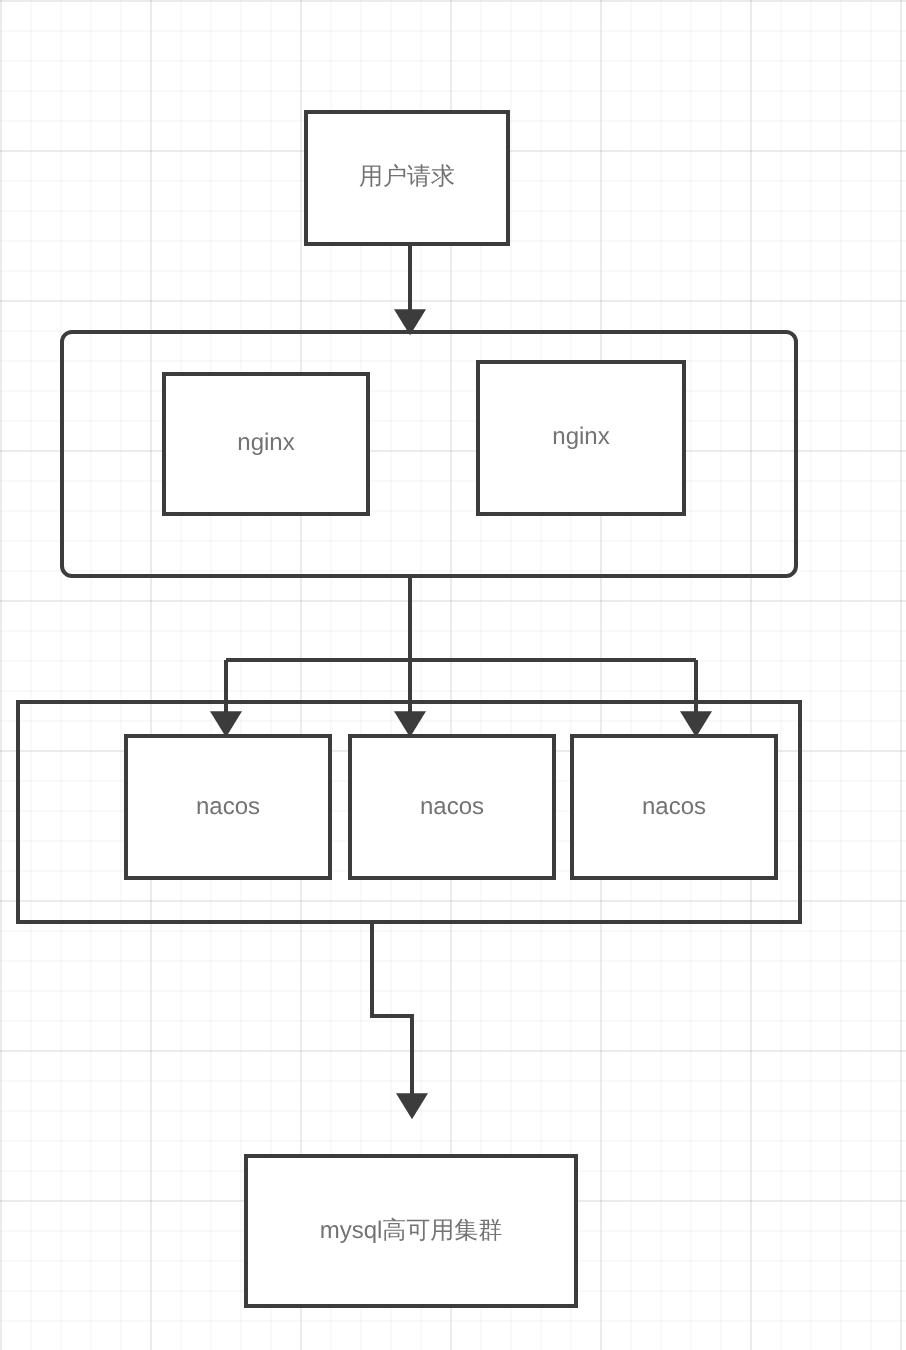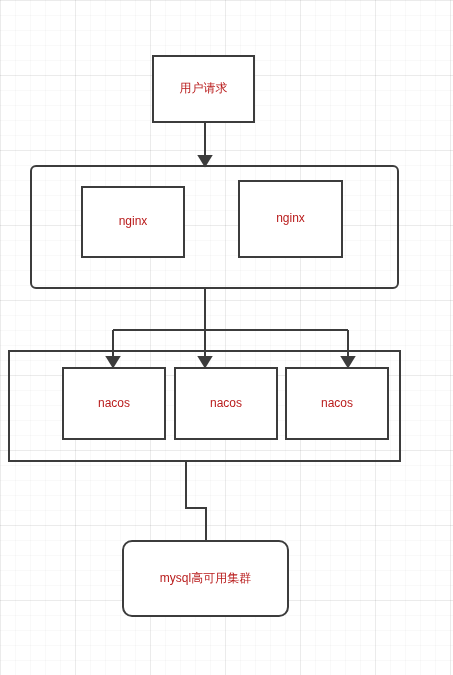--- a/index.html
+++ b/index.html
@@ -31,21 +31,21 @@
     pointer-events: none;
   }
   .node {
     position: absolute;
     box-sizing: border-box;
     background: #ffffff;
     border: 2px solid #3c3c3c;
     display: flex;
     align-items: center;
     justify-content: center;
-    color: #b91c1c;
+    color: #737373;
     font-size: 12px;
     line-height: 1.3;
     text-align: center;
     white-space: nowrap;
   }
   .group {
     position: absolute;
     box-sizing: border-box;
     background: transparent;
     border: 2px solid #3c3c3c;
@@ -54,21 +54,21 @@
 
   
   #node-user      { left: 152px; top: 55px;  width: 103px; height: 68px; }
   #group-nginx    { left: 30px;  top: 165px; width: 369px; height: 124px; }
   #node-nginx-1   { left: 81px;  top: 186px; width: 104px; height: 72px; }
   #node-nginx-2   { left: 238px; top: 180px; width: 105px; height: 78px; }
   #group-nacos    { left: 8px;   top: 350px; width: 393px; height: 112px; }
   #node-nacos-1   { left: 62px;  top: 367px; width: 104px; height: 73px; }
   #node-nacos-2   { left: 174px; top: 367px; width: 104px; height: 73px; }
   #node-nacos-3   { left: 285px; top: 367px; width: 104px; height: 73px; }
-  #node-mysql     { left: 122px; top: 540px; width: 167px; height: 77px; border-radius: 10px; }
+  #node-mysql     { left: 122px; top: 577px; width: 167px; height: 77px; }
 </style>
 </head>
 <body>
 
 <div id="canvas">
 
   <svg class="edges" viewBox="0 0 453 675" xmlns="http://www.w3.org/2000/svg">
     <defs>
       <marker id="arrowhead" markerWidth="7" markerHeight="8" refX="1.2" refY="4" orient="auto" markerUnits="strokeWidth">
         <path d="M0,0 L0,8 L6.5,4 z" fill="#3c3c3c"></path>

